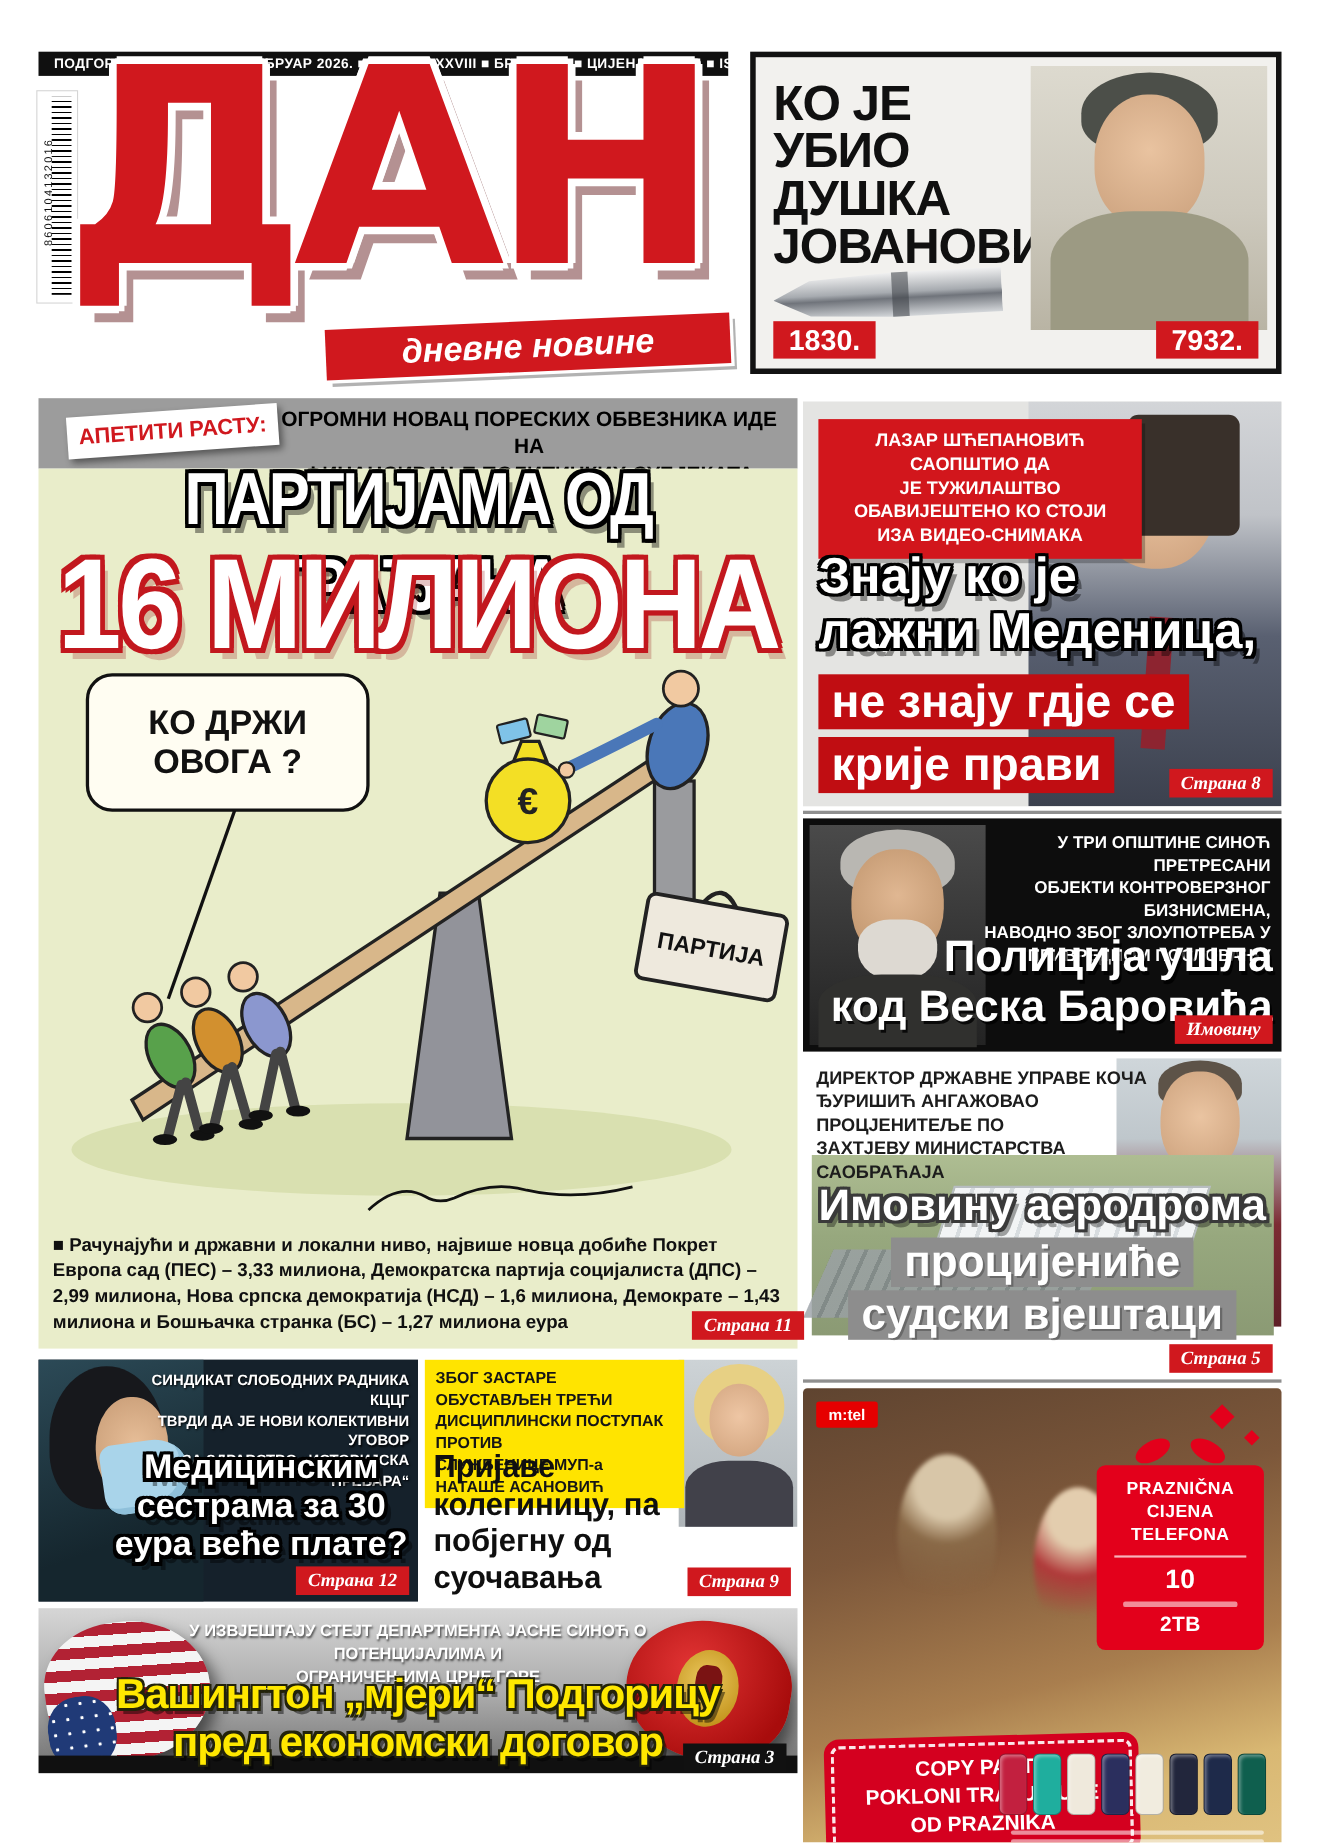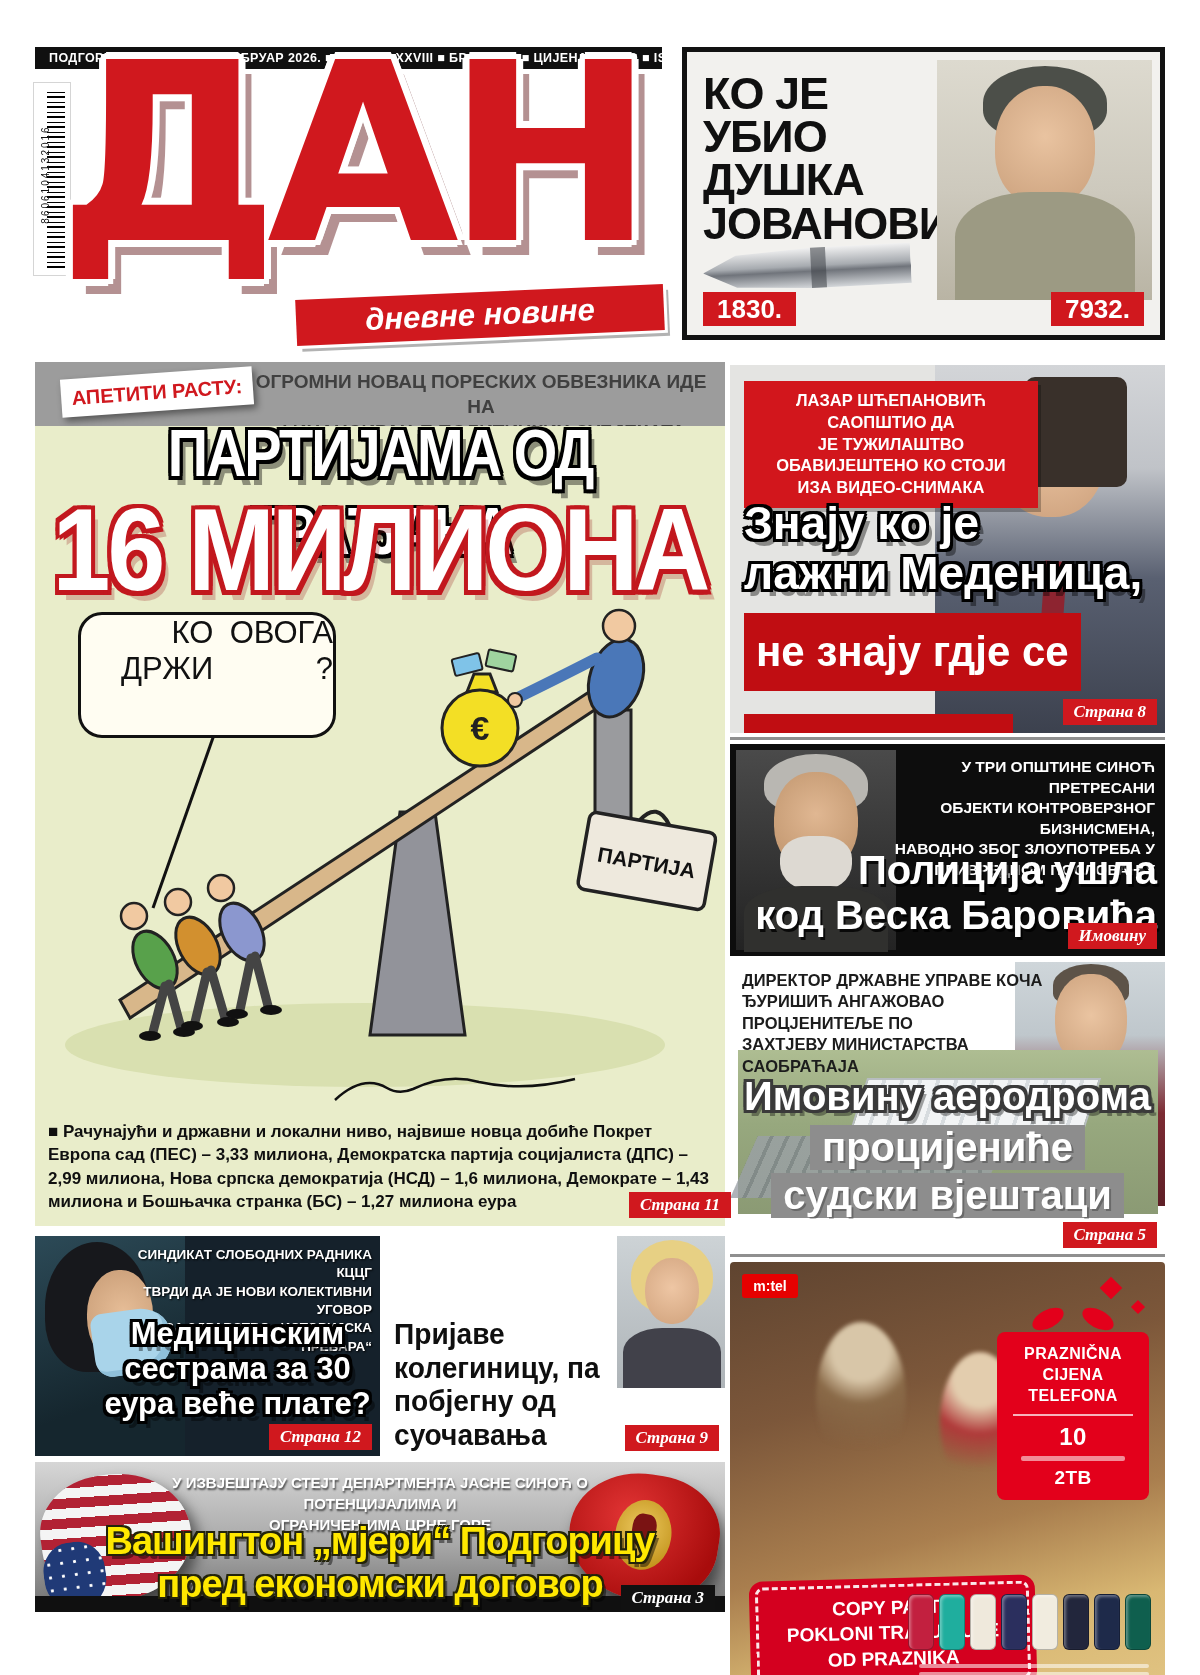--- a/index.html
+++ b/index.html
@@ -47,38 +47,38 @@
   .bullet-band{position:absolute;left:52%;top:0;width:7%;height:100%;background:rgba(60,64,70,.55);}
   .murder-badge{bottom:9px;height:34px;background:#d0181e;color:#fff;font-weight:900;
       font-size:26px;line-height:34px;padding:0 14px;}
   .mb-left{left:16px;} .mb-right{right:16px;}
 
   
   .graybar{left:35px;top:362px;width:690px;height:64px;background:#9c9c9c;}
   .tag-box{left:26px;top:11px;width:192px;height:38px;background:#fff;color:#d0181e;
       font-weight:900;font-size:20px;text-align:center;line-height:38px;
       transform:rotate(-4deg);box-shadow:3px 4px 7px rgba(0,0,0,.45);}
-  .graybar-kicker{right:8px;top:7px;width:472px;color:#404040;font-weight:900;font-size:19px;
+  .graybar-kicker{right:8px;top:7px;width:472px;color:#000000;font-weight:900;font-size:19px;
       line-height:25px;text-align:center;}
   .ol-k{color:#fff;text-shadow:-3px -3px 0 #000,0 -3px 0 #000,3px -3px 0 #000,-3px 0 0 #000,
       3px 0 0 #000,-3px 3px 0 #000,0 3px 0 #000,3px 3px 0 #000,6px 7px 0 rgba(0,0,0,.4);}
   .ol-r{color:#fff;text-shadow:-4px -4px 0 #c2181e,0 -4px 0 #c2181e,4px -4px 0 #c2181e,
       -4px 0 0 #c2181e,4px 0 0 #c2181e,-4px 4px 0 #c2181e,0 4px 0 #c2181e,4px 4px 0 #c2181e,
       7px 9px 0 rgba(150,25,25,.25);}
   .ol-g{color:#fff;text-shadow:-3px -3px 0 #3a3a3a,0 -3px 0 #3a3a3a,3px -3px 0 #3a3a3a,
       -3px 0 0 #3a3a3a,3px 0 0 #3a3a3a,-3px 3px 0 #3a3a3a,0 3px 0 #3a3a3a,3px 3px 0 #3a3a3a,
       5px 6px 0 rgba(0,0,0,.35);}
   .headline1{left:35px;top:414px;width:690px;text-align:center;font-size:56px;font-weight:900;
       letter-spacing:-2px;transform:scaleY(1.2);transform-origin:top center;z-index:6;}
   .headline2{left:35px;top:484px;width:690px;text-align:center;font-size:104px;font-weight:900;
       letter-spacing:-3px;transform:scaleY(1.12);transform-origin:top center;z-index:6;}
   .green-bg{left:35px;top:426px;width:690px;height:800px;background:#e9edca;}
   .bubble{left:78px;top:612px;width:252px;height:120px;background:#fffdf2;border:3.5px solid #111;
-      border-radius:24px;z-index:5;display:flex;flex-direction:row;justify-content:center;
-      text-align:right;font-size:31px;font-weight:400;line-height:1.15;color:#111;}
+      border-radius:24px;z-index:5;display:flex;flex-direction:column;justify-content:center;
+      text-align:center;font-size:31px;font-weight:700;line-height:1.15;color:#111;}
   .cartoon{left:35px;top:560px;width:690px;height:560px;z-index:4;}
   .caption{left:48px;top:1120px;width:664px;font-size:17px;font-weight:700;line-height:1.38;
       color:#101010;z-index:5;}
   .page-badge{background:#d0181e;color:#fff;font-family:"Liberation Serif",serif;
       font-style:italic;font-weight:700;font-size:17px;line-height:24px;padding:1px 11px;z-index:7;}
   .badge-s11{left:629px;top:1192px;}
 
   
   .storyA{left:730px;top:365px;width:435px;height:368px;background:#e4e4e2;overflow:hidden;}
   .sa-bald{position:absolute;right:0;top:0;width:230px;height:368px;
@@ -90,21 +90,21 @@
   .sa-hood{position:absolute;left:295px;top:12px;width:102px;height:110px;background:#39302a;
       border-radius:10px;overflow:hidden;}
   .sa-hood-face{position:absolute;left:28px;top:26px;width:46px;height:60px;
       background:radial-gradient(circle at 50% 45%,#d9a87f,#a87а55,#a8784f);border-radius:48%;}
   .sa-kicker{left:14px;top:16px;width:282px;background:#d2161c;color:#fff;font-weight:900;
       font-size:16.5px;line-height:1.32;text-align:center;padding:9px 6px;z-index:3;
       box-shadow:3px 4px 0 rgba(0,0,0,.25);}
   .sa-headline{left:14px;top:134px;font-size:46px;font-weight:900;line-height:1.08;z-index:3;}
   .sa-redlines{left:14px;top:248px;z-index:3;}
   .sa-red{display:inline-block;background:#c00d12;color:#fff;font-size:42px;font-weight:900;
-      line-height:1.15;padding:15px 12px;margin-bottom:23px;}
+      line-height:1.15;padding:1px 12px;margin-bottom:7px;}
   .badge-sa{right:8px;bottom:8px;position:absolute;}
 
   .rule{background:#8f8f8f;height:3px;z-index:2;}
   .rule-a{left:730px;top:737px;width:435px;}
   .rule-c{left:730px;top:1254px;width:435px;}
 
   
   .storyB{left:730px;top:744px;width:435px;height:212px;background:#0d0d0d;overflow:hidden;}
   .sb-photo{position:absolute;left:6px;top:6px;width:160px;height:200px;
       background:linear-gradient(180deg,#4a4a4a,#232323);}
@@ -469,20 +469,25 @@
     </div>
     <div class="page-badge badge-sd">Страна 12</div>
   </div>
 
   <div class="abs storyE">
     <div class="se-photo">
       <div class="se-hair"></div>
       <div class="se-face"></div>
       <div class="se-torso"></div>
     </div>
+    <div class="abs se-kicker">
+      <span class="l">ЗБОГ ЗАСТАРЕ ОБУСТАВЉЕН ТРЕЋИ</span>
+      <span class="l">ДИСЦИПЛИНСКИ ПОСТУПАК ПРОТИВ</span>
+      <span class="l">СЛУЖБЕНИЦЕ МУП-а НАТАШЕ АСАНОВИЋ</span>
+    </div>
     <div class="abs se-headline">
       <span class="l">Пријаве</span>
       <span class="l">колегиницу, па</span>
       <span class="l">побјегну од суочавања</span>
     </div>
     <div class="page-badge badge-se">Страна 9</div>
   </div>
 
   <div class="abs banner">
     <div class="glove glove-us">

